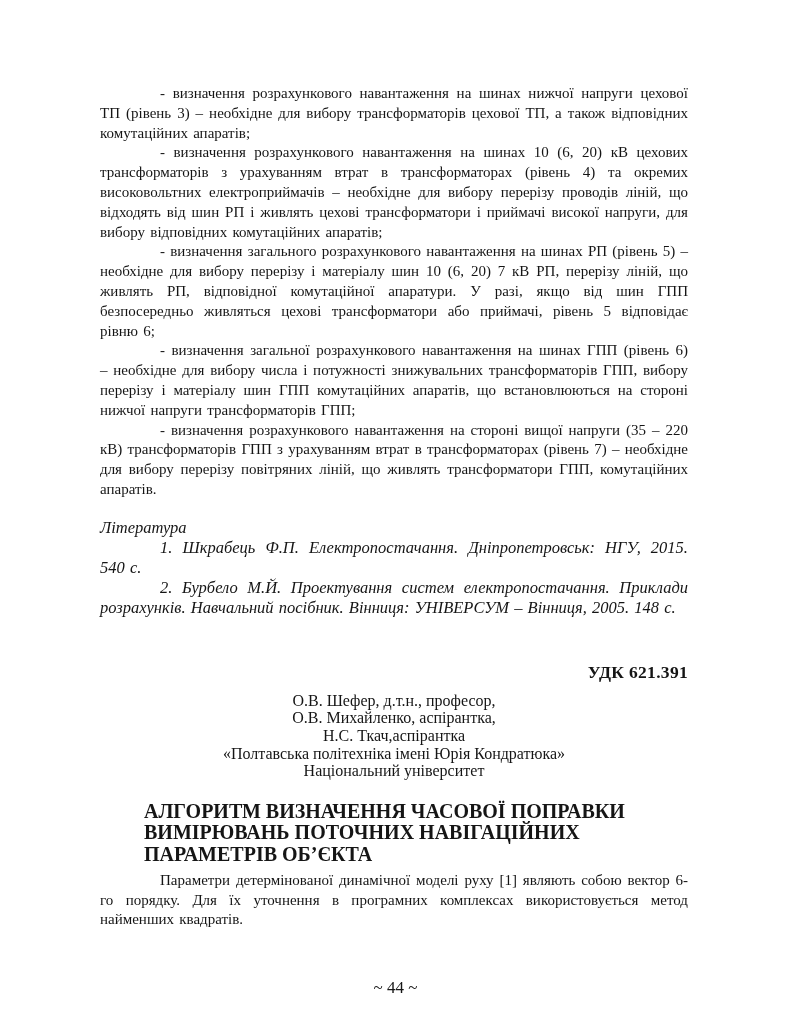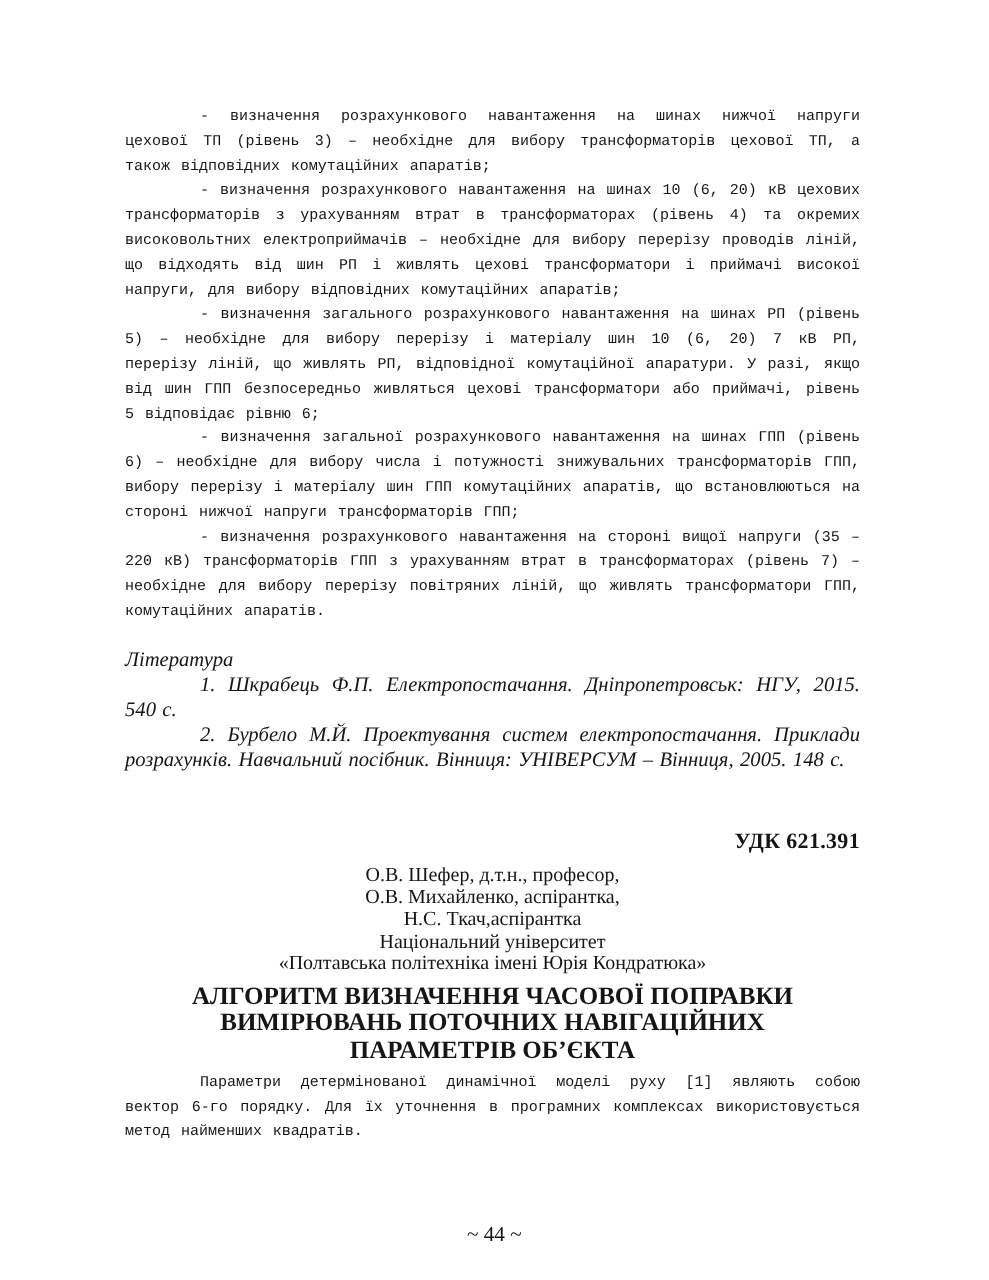--- a/index.html
+++ b/index.html
@@ -21,26 +21,25 @@
     background: #ffffff;
   }
   .content {
     position: absolute;
     left: 100px;
     top: 84px;
     width: 588px;
   }
   .body-par {
     margin: 0;
-    font-size: 12px;
+    font-size: 15px;
     line-height: 19.8px;
     text-align: justify;
     text-indent: 60px;
     word-spacing: 1.5px;
-    font-family: Liberation Mono, monospace;
   }
   .lit {
     margin-top: 18px;
     font-style: italic;
   }
   .lit-heading {
     margin: 0;
     font-size: 16.5px;
     line-height: 20px;
     text-align: left;
@@ -63,26 +62,25 @@
   .authors {
     margin-top: 9px;
     font-size: 16px;
     line-height: 17.6px;
     text-align: center;
   }
   .authors p {
     margin: 0;
   }
   .article-title {
-    margin: 7px auto 5px auto;
+    margin: 21px auto 5px auto;
     max-width: 500px;
     font-size: 20px;
     line-height: 21.7px;
     font-weight: bold;
-    text-align: center;
   }
   .page-number {
     position: absolute;
     left: 0;
     width: 791px;
     top: 978px;
     margin: 0;
     font-size: 17px;
     text-align: center;
   }
@@ -104,22 +102,22 @@
       <p class="lit-item">1. Шкрабець Ф.П. Електропостачання. Дніпропетровськ: НГУ, 2015. 540 с.</p>
       <p class="lit-item">2. Бурбело М.Й. Проектування систем електропостачання. Приклади розрахунків. Навчальний посібник. Вінниця: УНІВЕРСУМ – Вінниця, 2005. 148 с.</p>
     </div>
 
     <p class="udc">УДК 621.391</p>
 
     <div class="authors">
       <p>О.В. Шефер, д.т.н., професор,</p>
       <p>О.В. Михайленко, аспірантка,</p>
       <p>Н.С. Ткач,аспірантка</p>
+      <p>«Полтавська політехніка імені Юрія Кондратюка»</p>
       <p>Національний університет</p>
-      <p>«Полтавська політехніка імені Юрія Кондратюка»</p>
     </div>
 
     <h1 class="article-title">АЛГОРИТМ ВИЗНАЧЕННЯ ЧАСОВОЇ ПОПРАВКИ ВИМІРЮВАНЬ ПОТОЧНИХ НАВІГАЦІЙНИХ ПАРАМЕТРІВ ОБ’ЄКТА</h1>
 
     <p class="body-par">Параметри детермінованої динамічної моделі руху [1] являють собою вектор 6-го порядку. Для їх уточнення в програмних комплексах використовується метод найменших квадратів.</p>
 
   </div>
 
   <p class="page-number">~ 44 ~</p>
 </div>

